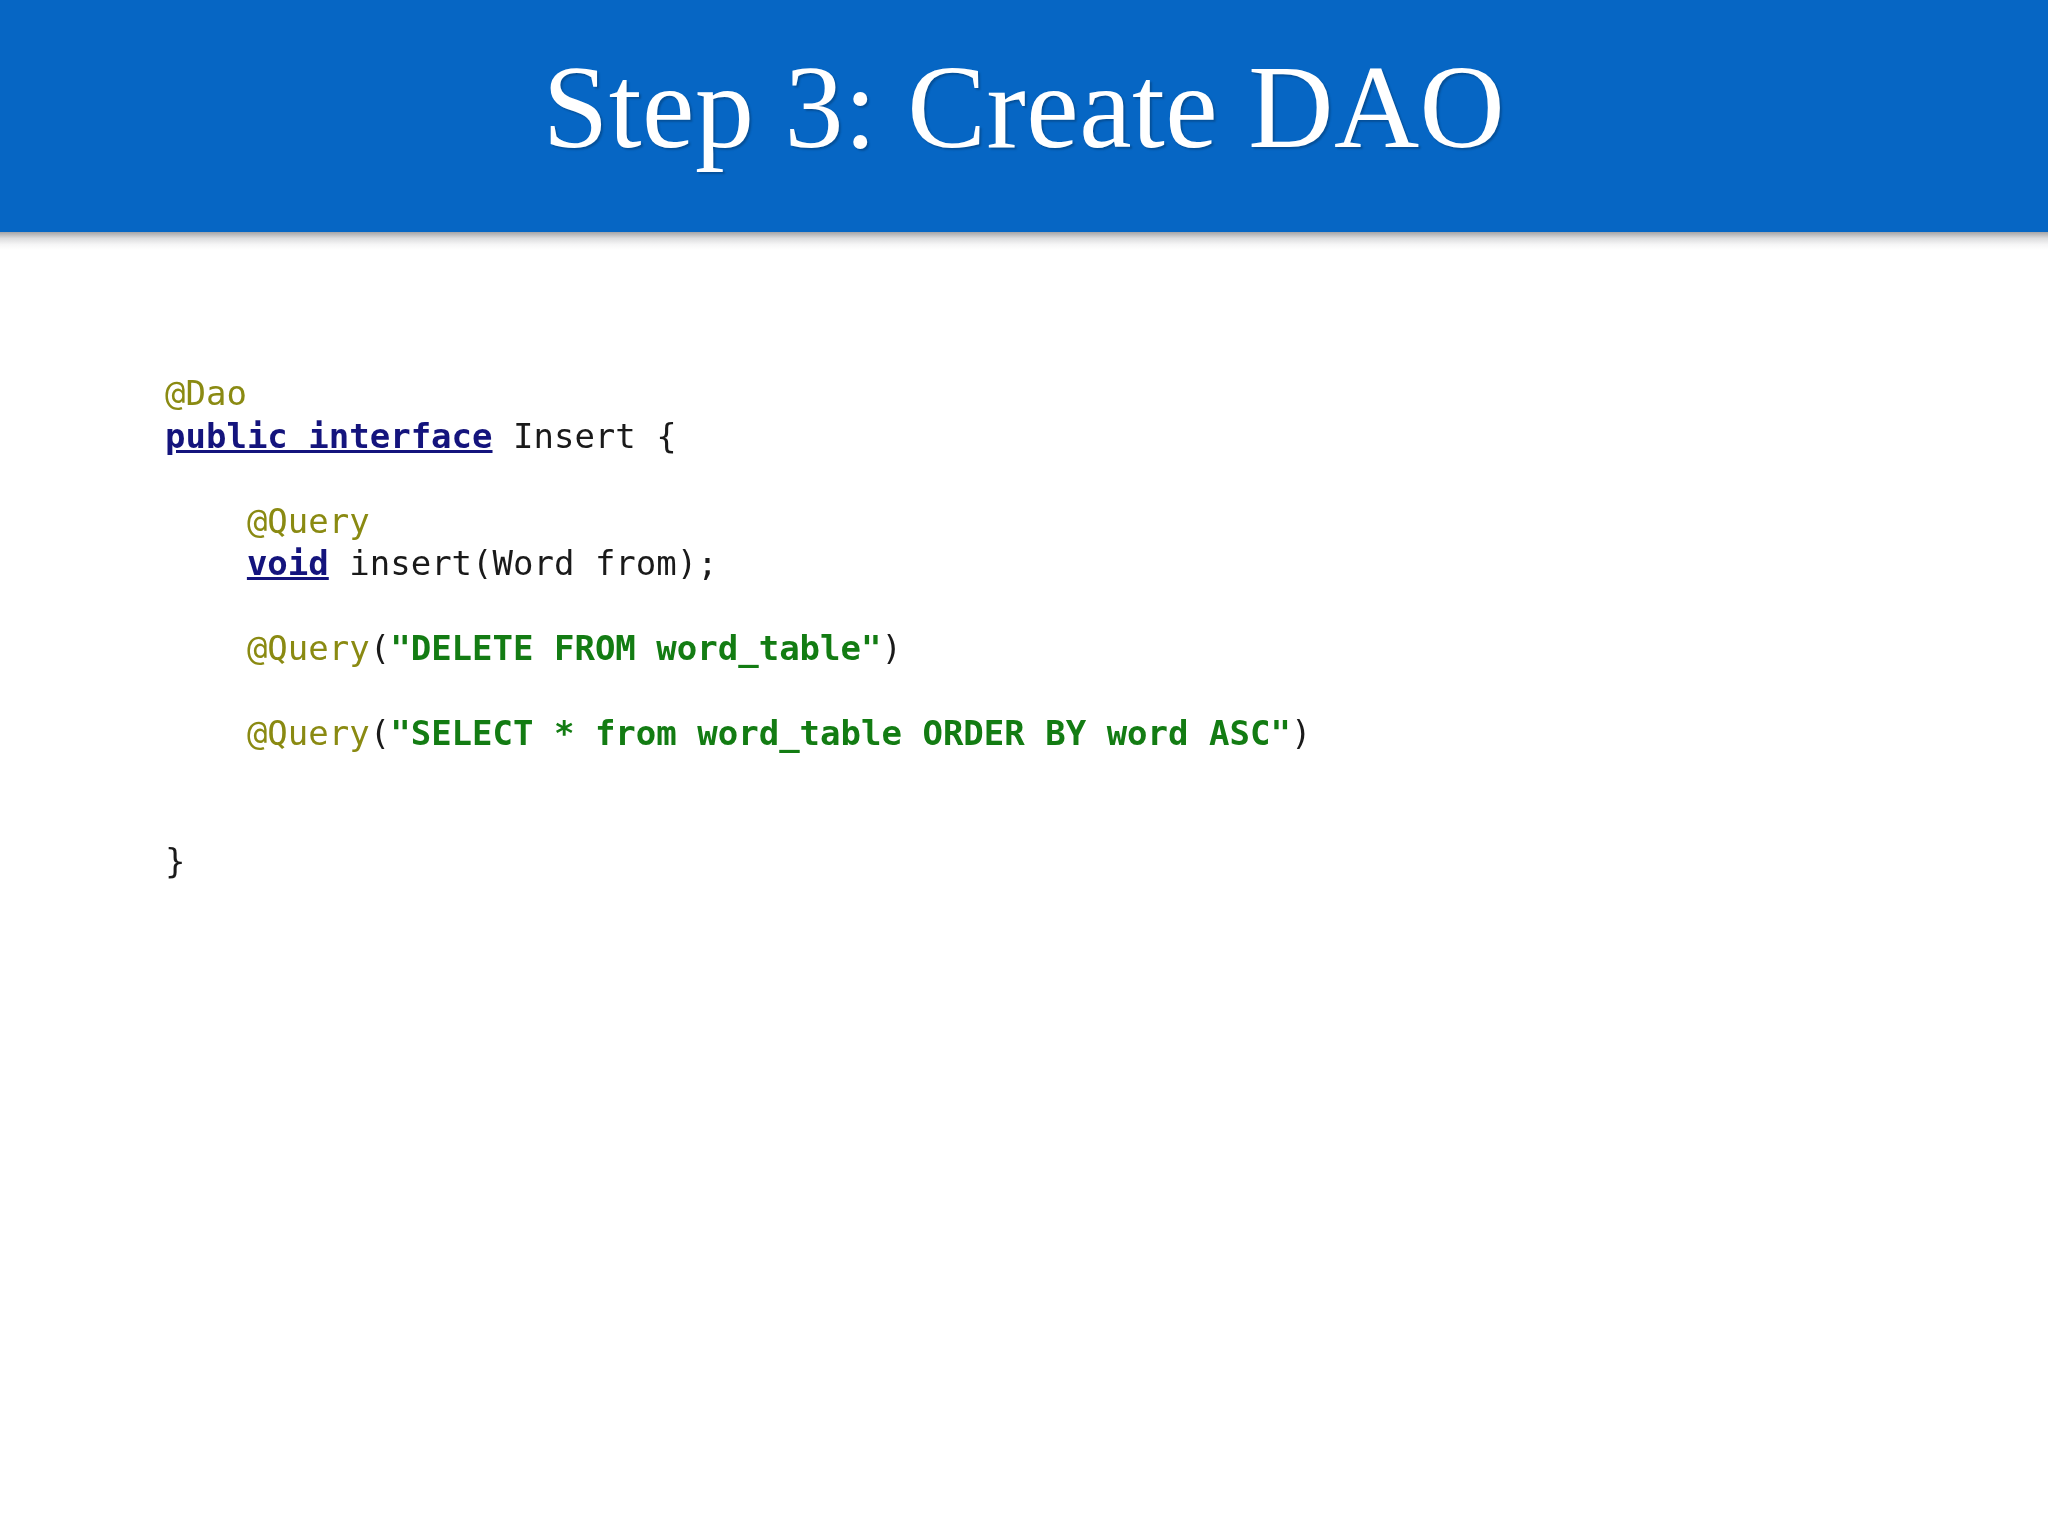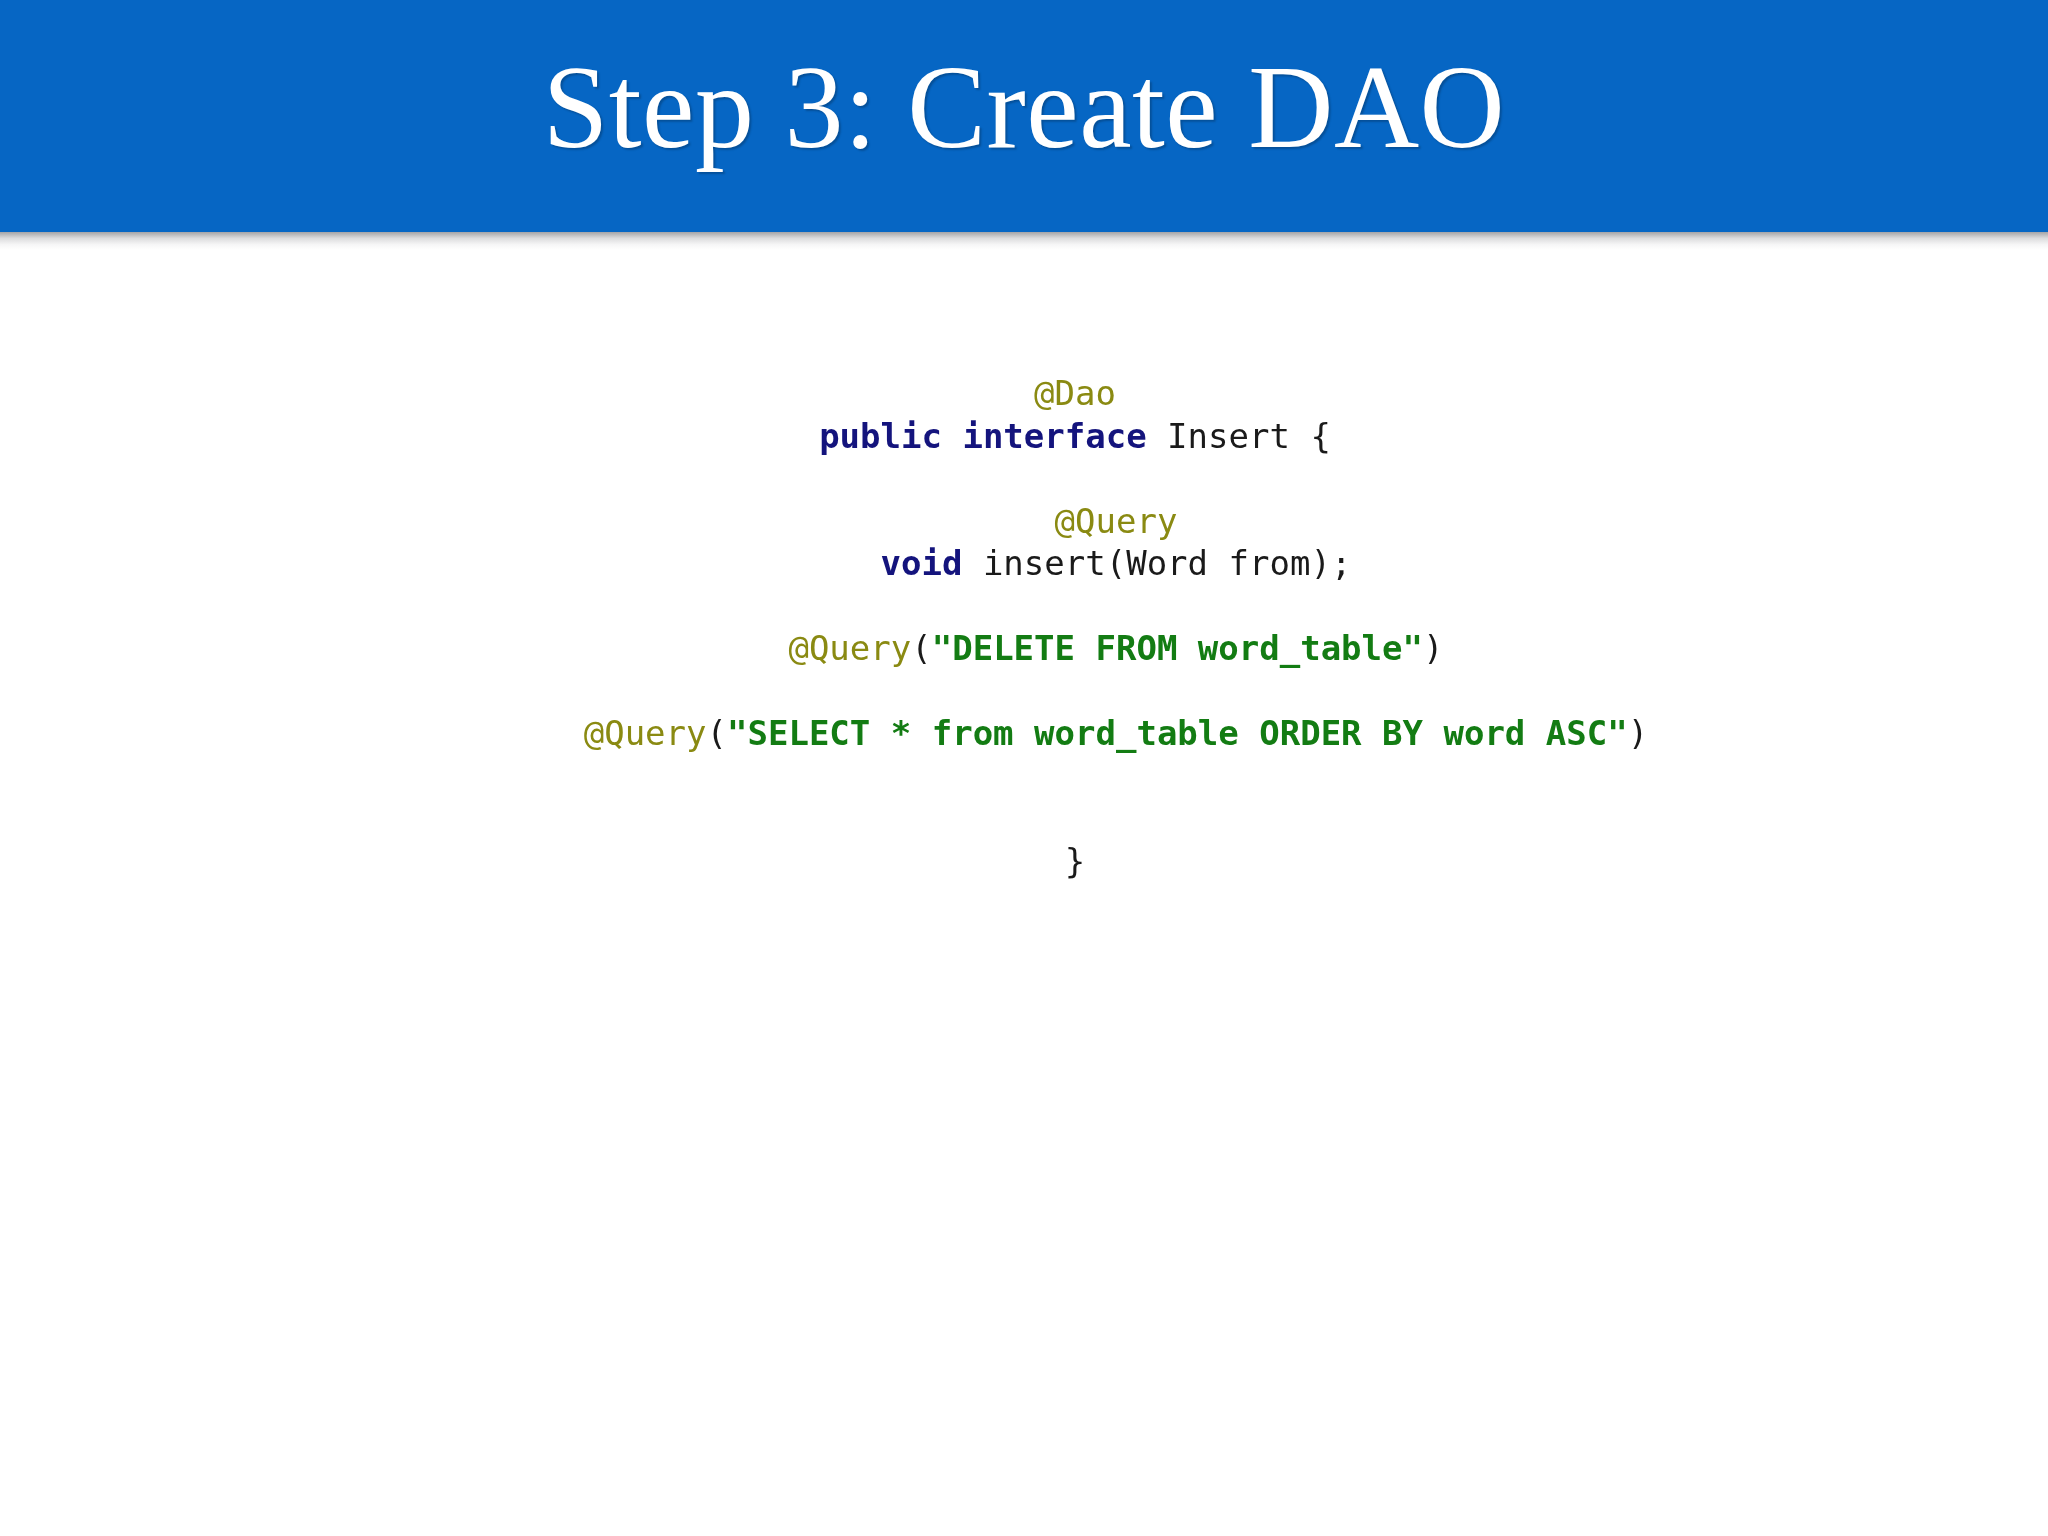--- a/index.html
+++ b/index.html
@@ -13,21 +13,20 @@
     font-family: "Liberation Sans", sans-serif;
     overflow: hidden;
   }
 
   .slide {
     position: relative;
     width: 2048px;
     height: 1536px;
     background: #ffffff;
     overflow: hidden;
-    text-align: center;
   }
 
   
   .header-banner {
     position: absolute;
     left: 0;
     top: 0;
     width: 2048px;
     height: 232px;
     background: #0666c4;
@@ -81,21 +80,21 @@
     margin: 0;
   }
 
   .code-line {
     display: block;
     min-height: 42.5px;
     white-space: pre;
   }
 
   .tok-annotation { color: #8a8a12; }
-  .tok-keyword    { color: #14147d; font-weight: bold; }
+  .tok-keyword    { color: #14147d; font-weight: bold; text-decoration: underline; }
   .tok-string     { color: #137c13; font-weight: bold; }
   .tok-plain      { color: #1a1a1a; }
 </style>
 </head>
 <body>
 
 <div class="slide">
 
   <div class="header-banner">
     <h1 class="slide-title">Step 3: Create DAO</h1>

